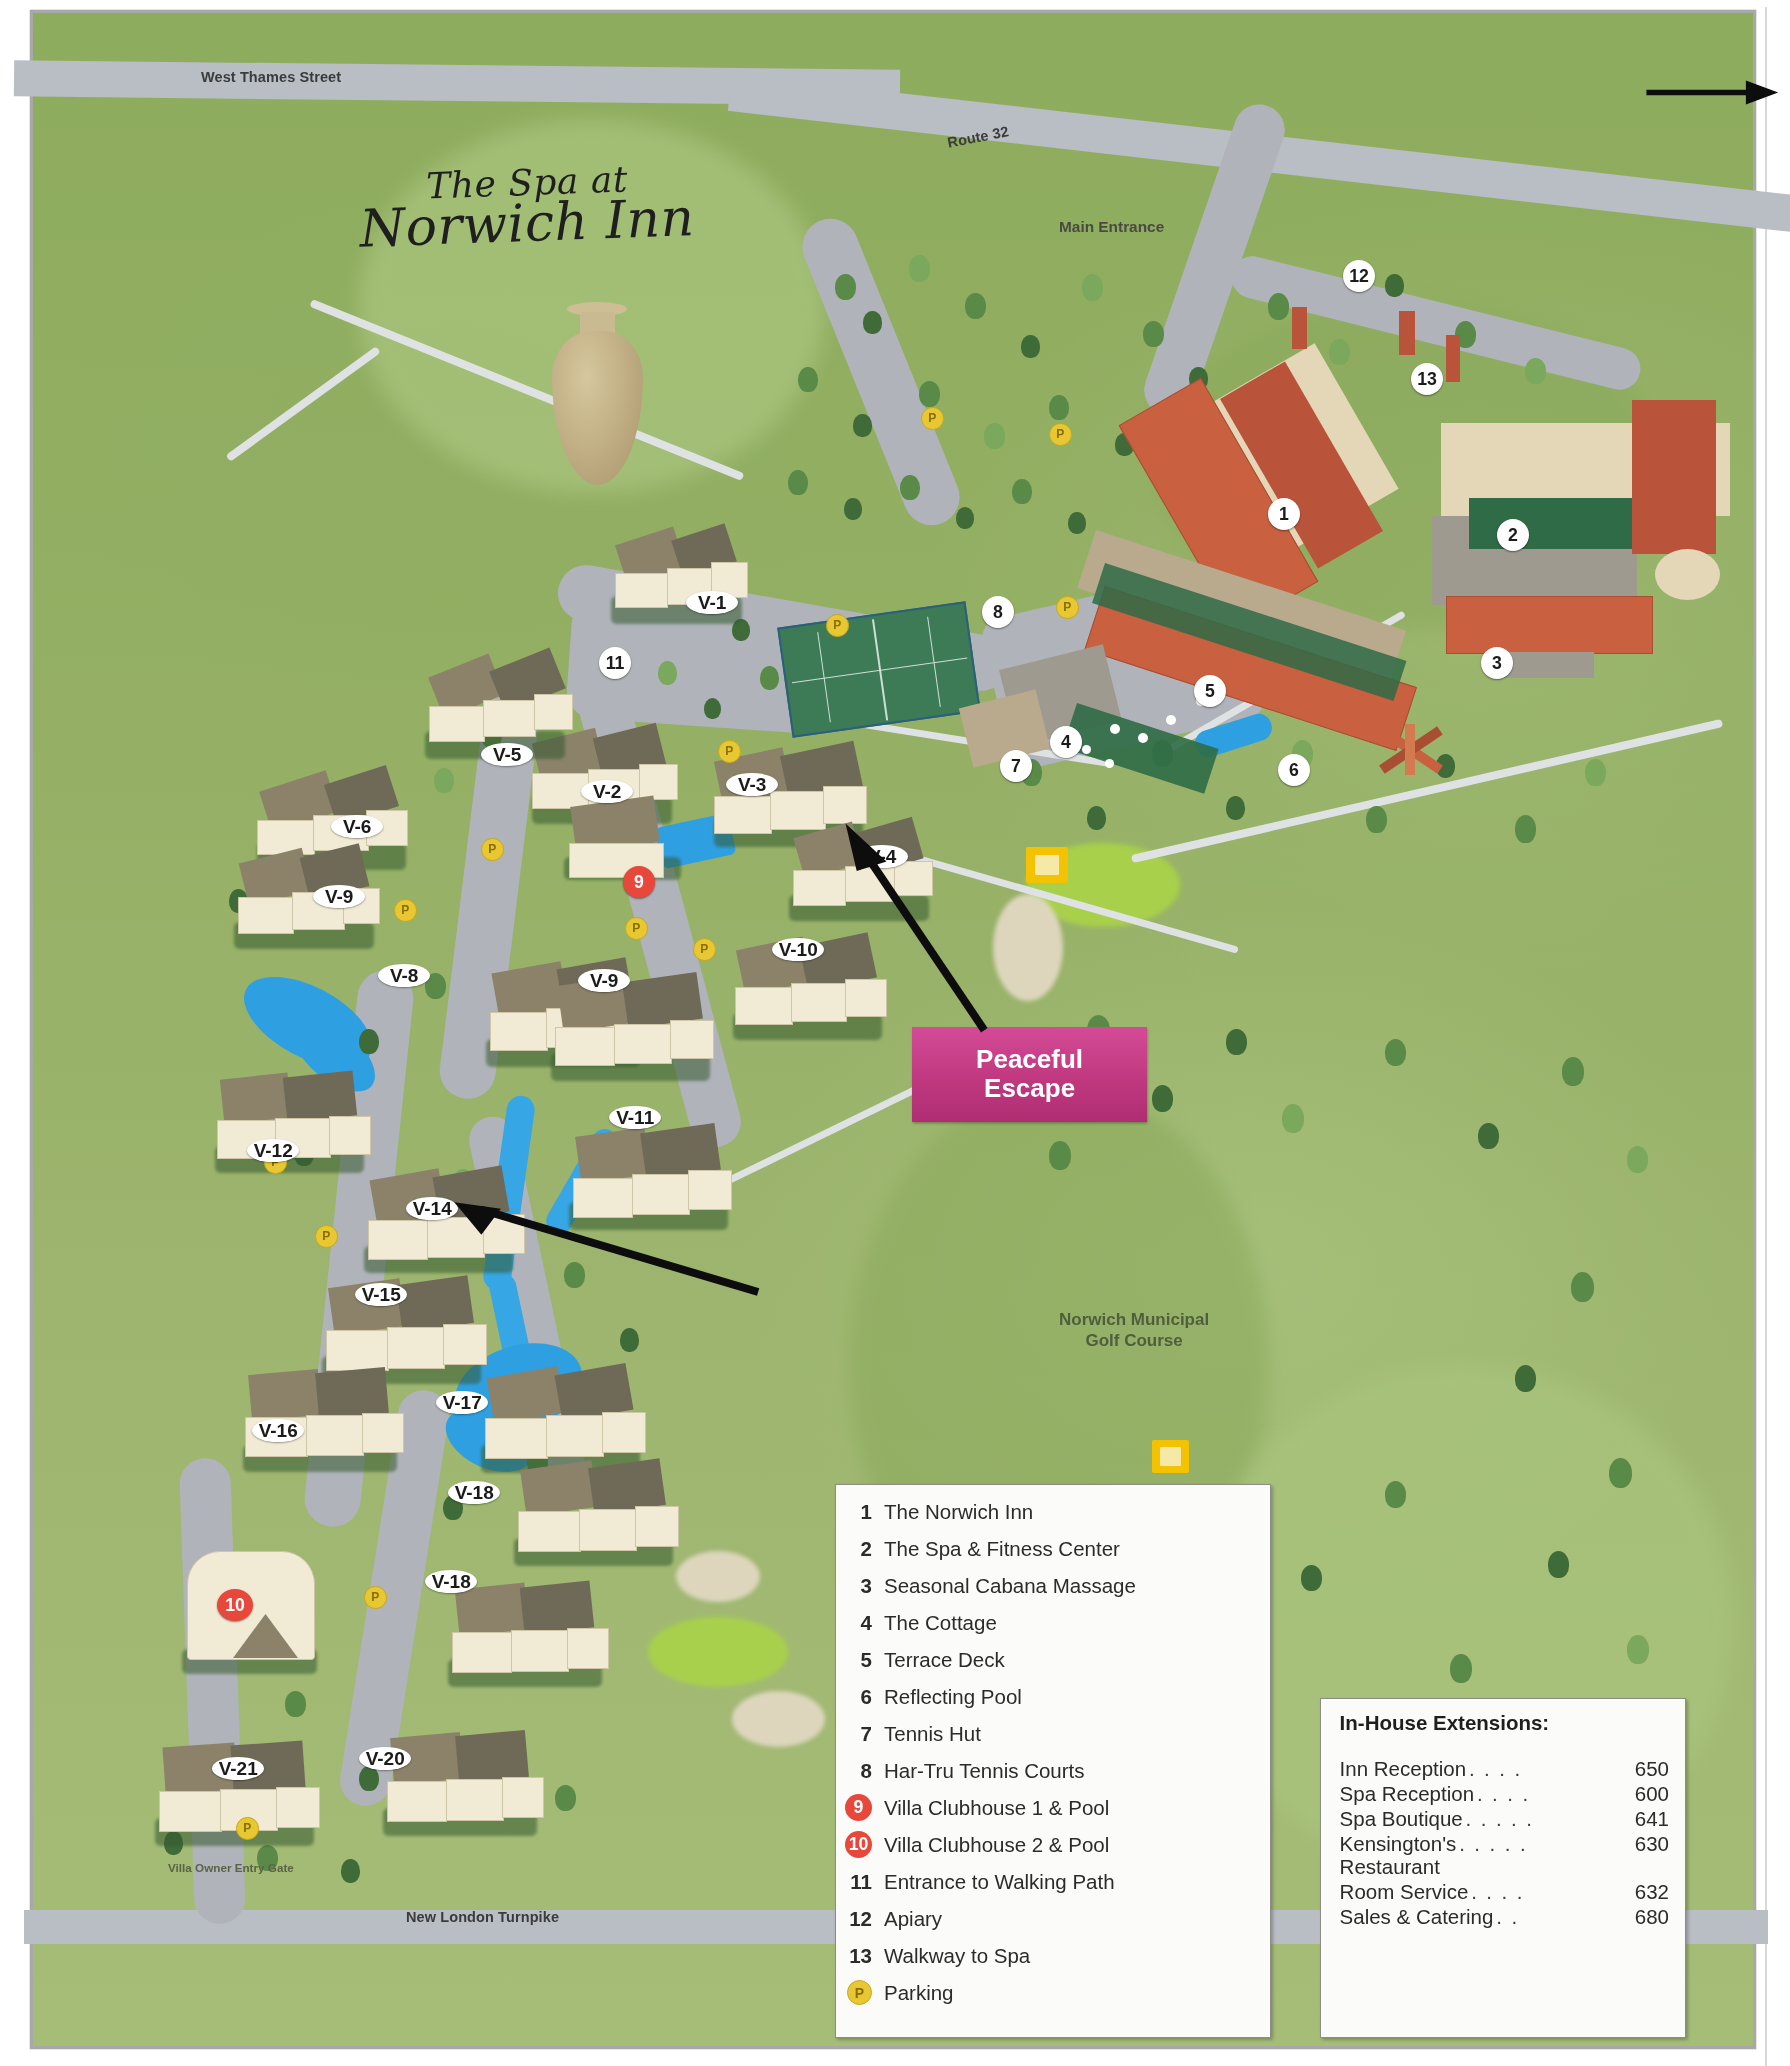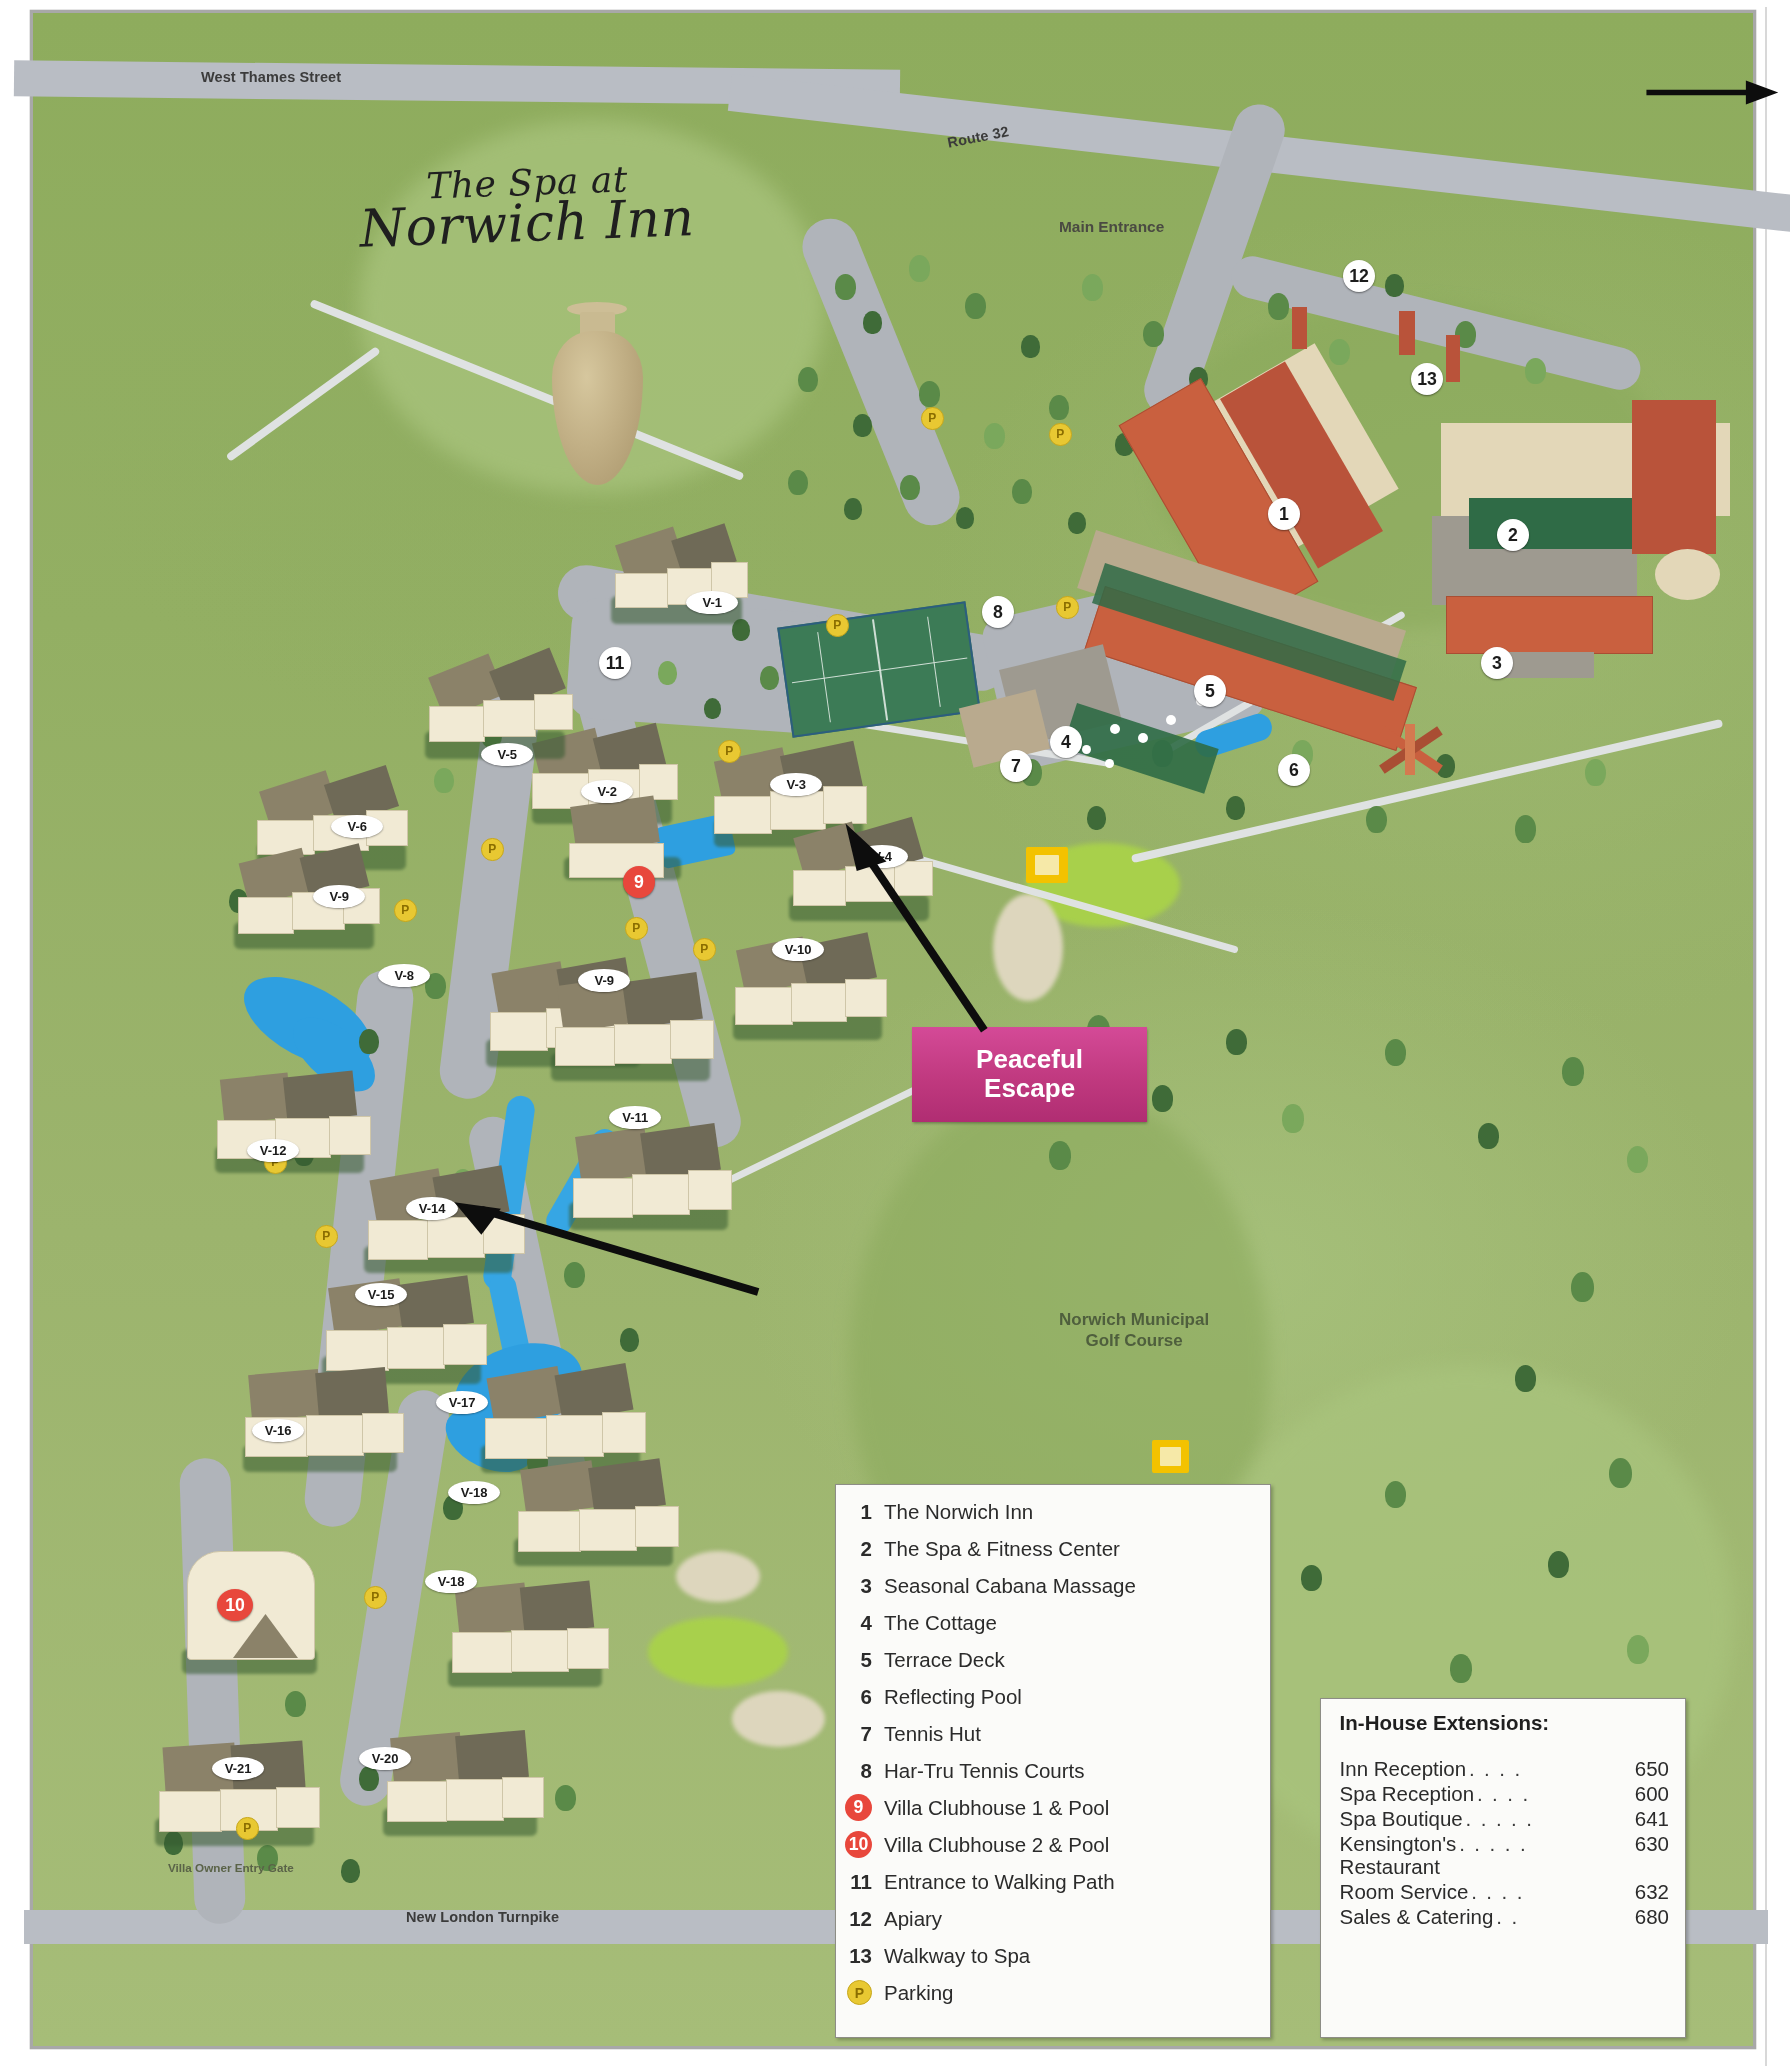--- a/index.html
+++ b/index.html
@@ -60,21 +60,21 @@
   .roof-gray{position:absolute;background:#9e9a90;}
   .greenroof{position:absolute;background:#2f6b46;}
 
   
   .mk{position:absolute;width:32px;height:32px;border-radius:50%;background:#ffffff;
       color:#1c1c1c;font-weight:bold;font-size:17.7px;display:flex;align-items:center;
       justify-content:center;box-shadow:0 0.9px 1.9px rgba(0,0,0,.45);}
   .mk.red{background:#e8473c;color:#ffffff;}
   .mk.wide{width:36px;}
   .vlbl{position:absolute;height:23px;min-width:43px;padding:0 4.7px;border-radius:50%/50%;
-        background:#ffffff;color:#1b1b1b;font-weight:bold;font-size:13px;
+        background:#ffffff;color:#1b1b1b;font-weight:bold;font-size:19px;
         display:flex;align-items:center;justify-content:center;
         box-shadow:0 0.9px 1.9px rgba(0,0,0,.4);}
   .pk{position:absolute;width:20.5px;height:20.5px;border-radius:50%;background:#e8c832;
       border:1.4px solid #c7a71c;color:#8a6d00;font-weight:bold;font-size:12px;
       display:flex;align-items:center;justify-content:center;}
 
   
   .callout{position:absolute;background:linear-gradient(180deg,#d44a97 0%,#c0397f 55%,#b02d72 100%);
            color:#fff;font-weight:bold;text-align:center;line-height:1.12;
            box-shadow:1.4px 2.3px 2.8px rgba(0,0,0,.35);display:flex;align-items:center;
@@ -542,21 +542,21 @@
     <div class="mk" style="left:967px;top:737px;">7</div>
     <div class="mk" style="left:949px;top:583px;">8</div>
     <div class="mk red" style="left:590px;top:853px;">9</div>
     <div class="mk red wide" style="left:184px;top:1576px;">10</div>
     <div class="mk" style="left:566px;top:634px;">11</div>
     <div class="mk" style="left:1310px;top:247px;">12</div>
     <div class="mk" style="left:1378px;top:350px;">13</div>
 
     <div class="vlbl" style="left:653px;top:578px;">V-1</div>
     <div class="vlbl" style="left:548px;top:767px;">V-2</div>
-    <div class="vlbl" style="left:737px;top:760px;">V-3</div>
+    <div class="vlbl" style="left:693px;top:760px;">V-3</div>
     <div class="vlbl" style="left:823px;top:832px;">V-4</div>
     <div class="vlbl" style="left:448px;top:730px;">V-5</div>
     <div class="vlbl" style="left:298px;top:802px;">V-6</div>
     <div class="vlbl" style="left:280px;top:872px;">V-9</div>
     <div class="vlbl" style="left:345px;top:951px;">V-8</div>
     <div class="vlbl" style="left:545px;top:956px;">V-9</div>
     <div class="vlbl" style="left:739px;top:925px;">V-10</div>
     <div class="vlbl" style="left:576px;top:1093px;">V-11</div>
     <div class="vlbl" style="left:214px;top:1126px;">V-12</div>
     <div class="vlbl" style="left:373px;top:1184px;">V-14</div>

